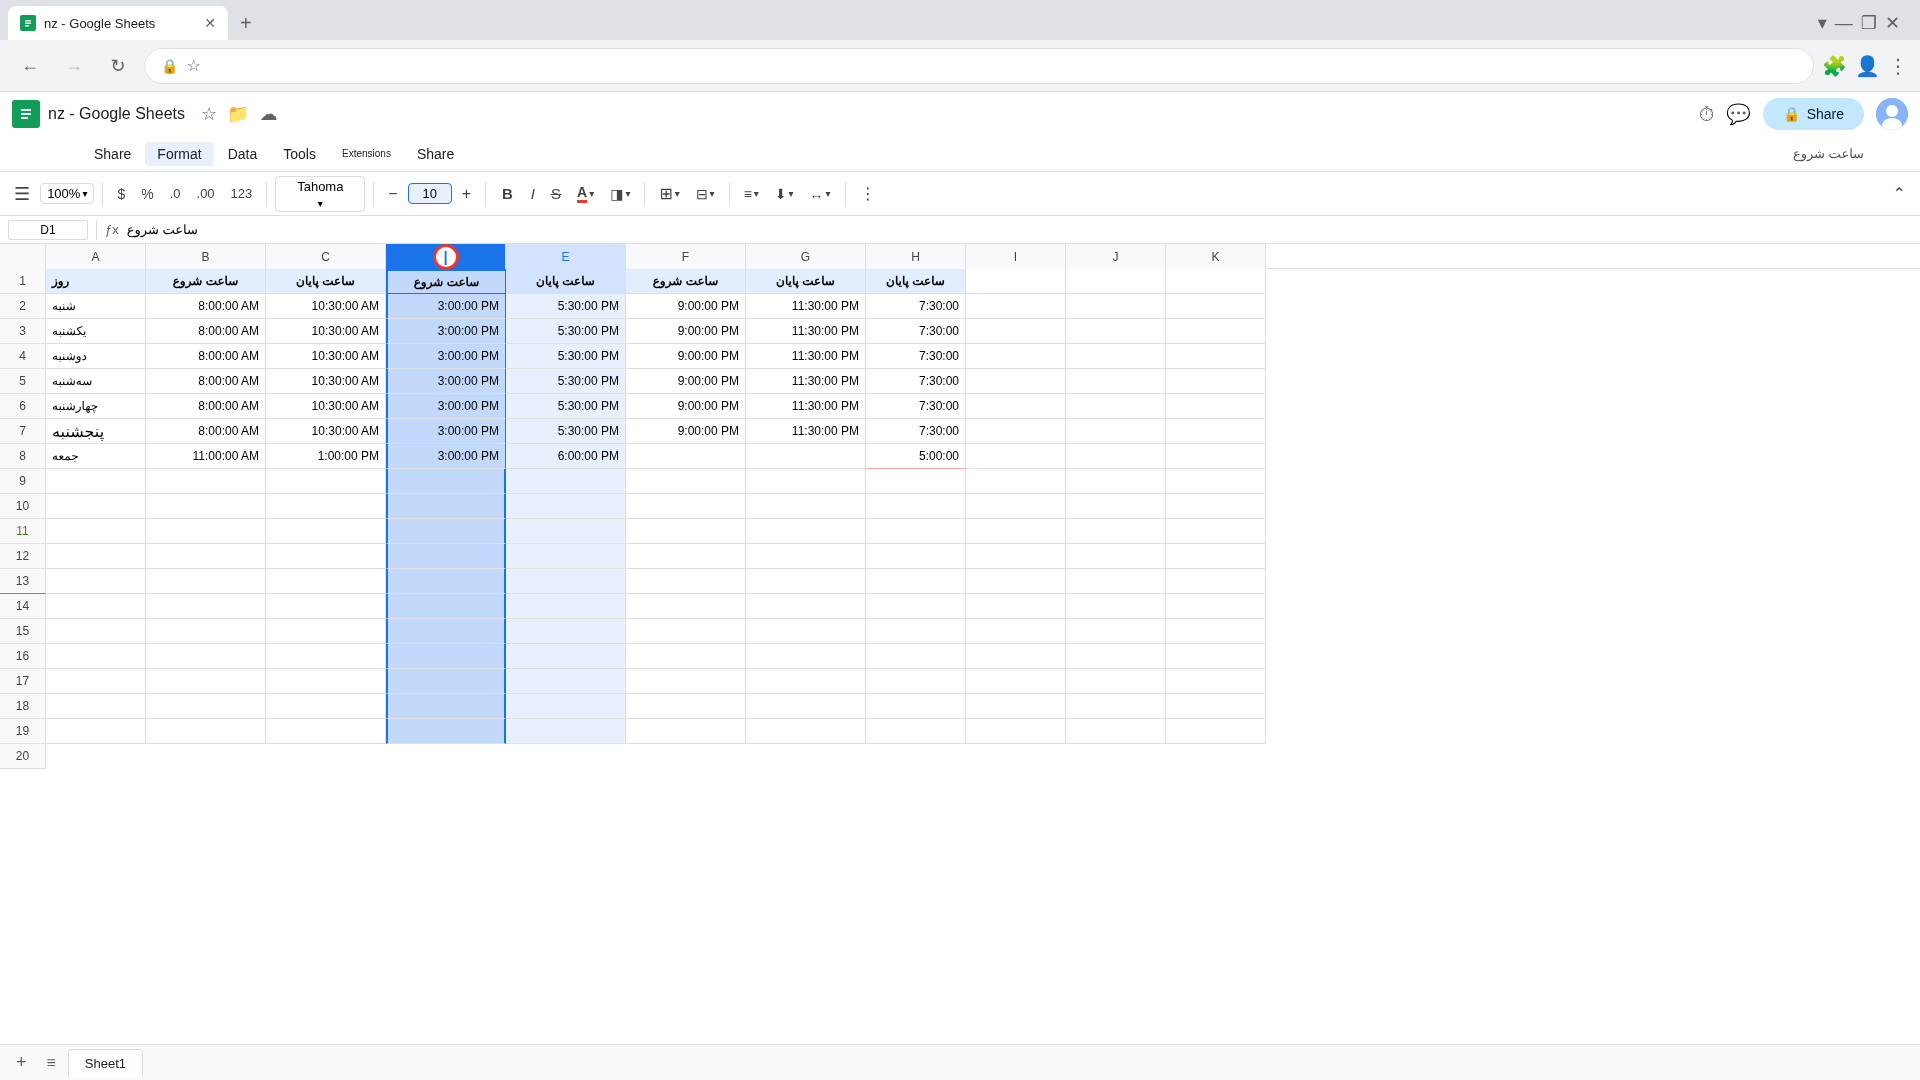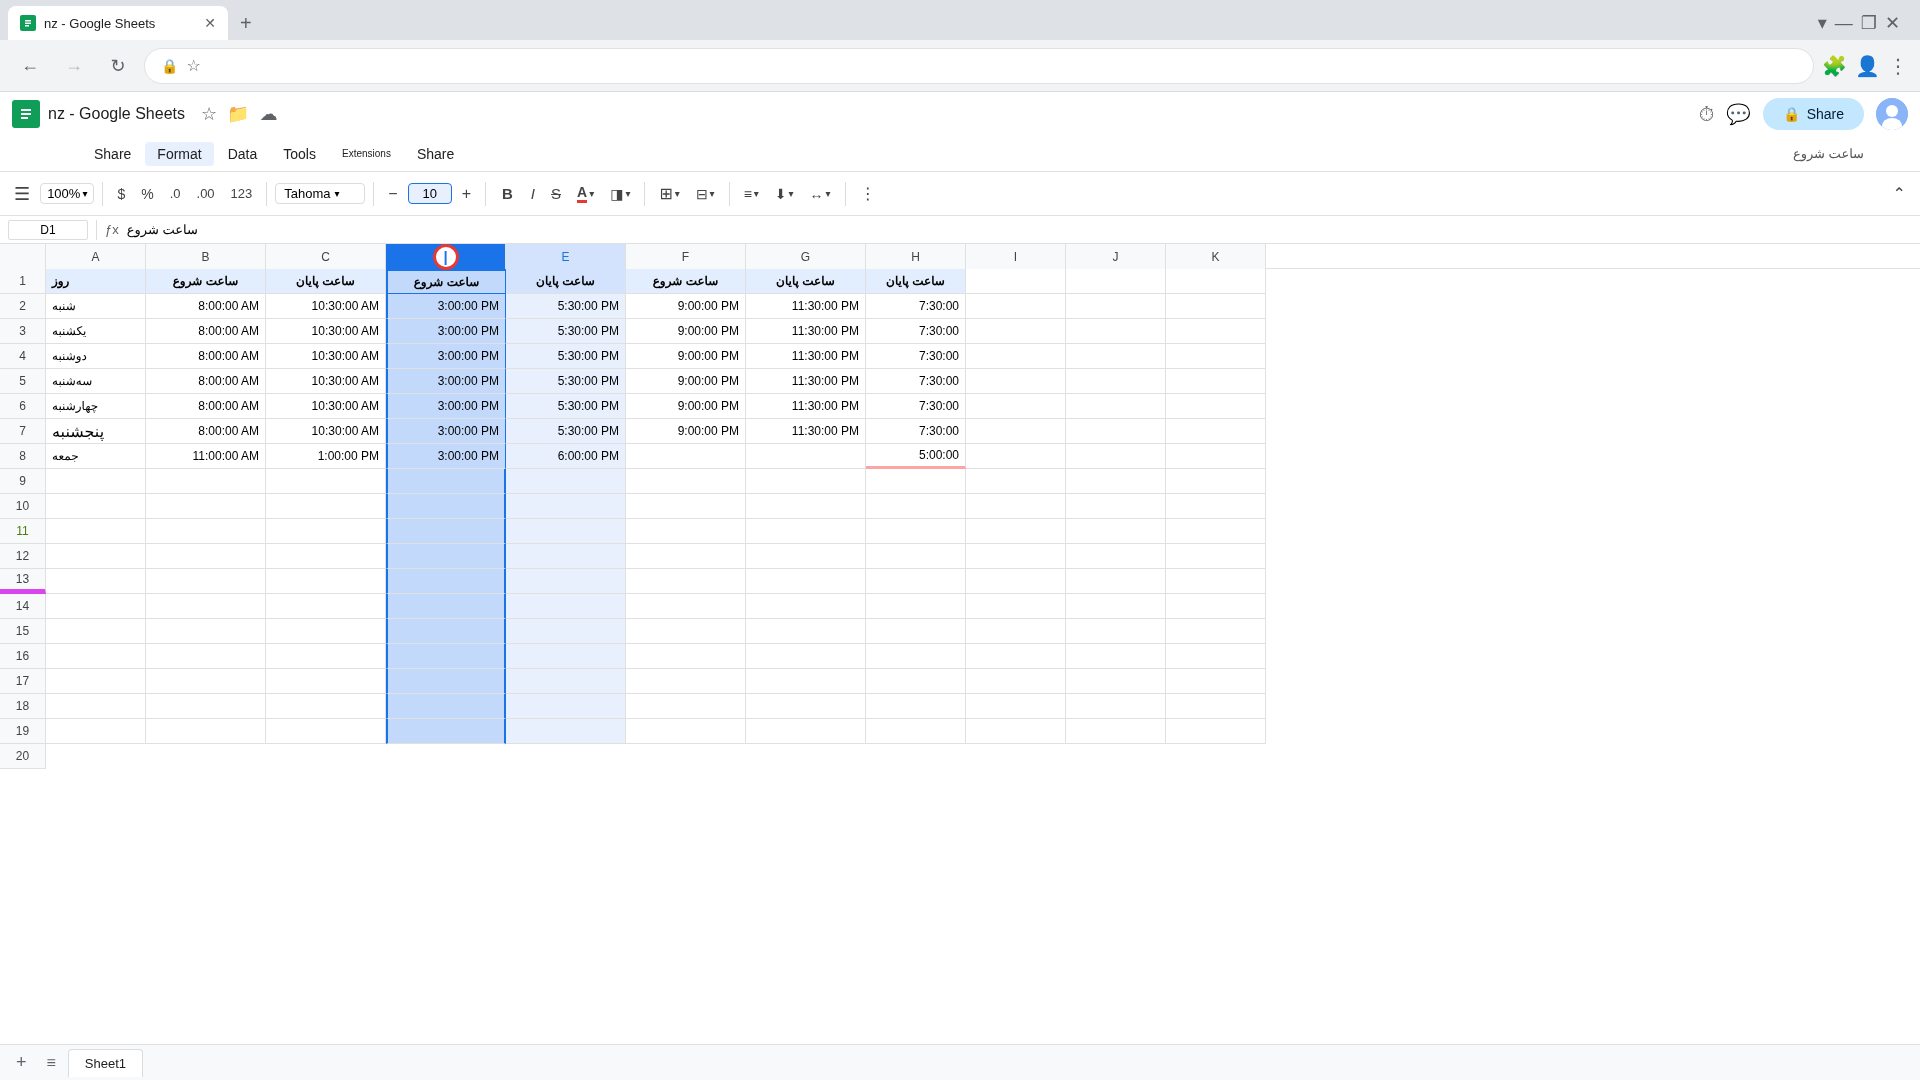--- a/index.html
+++ b/index.html
@@ -96,21 +96,21 @@
       <span>100%</span>
       <span style="font-size:10px;">▾</span>
     </div>
     <div style="width:1px;height:24px;background:#dadce0;margin:0 4px;"></div>
     <button style="background:none;border:none;cursor:pointer;padding:4px 6px;border-radius:4px;color:#444;font-size:14px;">$</button>
     <button style="background:none;border:none;cursor:pointer;padding:4px 6px;border-radius:4px;color:#444;font-size:14px;">%</button>
     <button style="background:none;border:none;cursor:pointer;padding:4px 6px;border-radius:4px;color:#444;font-size:13px;">.0</button>
     <button style="background:none;border:none;cursor:pointer;padding:4px 6px;border-radius:4px;color:#444;font-size:13px;">.00</button>
     <button style="background:none;border:none;cursor:pointer;padding:4px 6px;border-radius:4px;color:#444;font-size:13px;">123</button>
     <div style="width:1px;height:24px;background:#dadce0;margin:0 4px;"></div>
-    <div style="border:1px solid #dadce0;border-radius:4px;padding:2px 8px;font-size:13px;display:flex;align-items:center;gap:4px;cursor:pointer;min-width:90px;">
+    <div style="border:1px solid #dadce0;border-radius:4px;padding:2px 8px;font-size:13px;display:flex;align-items:center;gap:4px;cursor:pointer;min-width:90px;flex-direction:column;">
       <span>Tahoma</span>
       <span style="font-size:10px;">▾</span>
     </div>
     <div style="width:1px;height:24px;background:#dadce0;margin:0 4px;"></div>
     <button style="background:none;border:none;cursor:pointer;padding:4px 6px;border-radius:4px;color:#444;font-size:16px;">−</button>
     <div style="border:1px solid #1a73e8;border-radius:4px;padding:2px 6px;width:44px;text-align:center;font-size:13px;background:#e8f0fe;">
       <span>10</span>
     </div>
     <button style="background:none;border:none;cursor:pointer;padding:4px 6px;border-radius:4px;color:#444;font-size:16px;">+</button>
     <div style="width:1px;height:24px;background:#dadce0;margin:0 4px;"></div>
@@ -206,21 +206,21 @@
           <div style="display:flex;align-items:center;justify-content:center;height:25px;border-right:1px solid #e0e0e0;border-bottom:1px solid #e0e0e0;background:#f8f9fa;font-size:12px;color:#444;cursor:pointer;">3</div>
           <div style="display:flex;align-items:center;justify-content:center;height:25px;border-right:1px solid #e0e0e0;border-bottom:1px solid #e0e0e0;background:#f8f9fa;font-size:12px;color:#444;cursor:pointer;">4</div>
           <div style="display:flex;align-items:center;justify-content:center;height:25px;border-right:1px solid #e0e0e0;border-bottom:1px solid #e0e0e0;background:#f8f9fa;font-size:12px;color:#444;cursor:pointer;">5</div>
           <div style="display:flex;align-items:center;justify-content:center;height:25px;border-right:1px solid #e0e0e0;border-bottom:1px solid #e0e0e0;background:#f8f9fa;font-size:12px;color:#444;cursor:pointer;">6</div>
           <div style="display:flex;align-items:center;justify-content:center;height:25px;border-right:1px solid #e0e0e0;border-bottom:1px solid #e0e0e0;background:#f8f9fa;font-size:12px;color:#444;cursor:pointer;">7</div>
           <div style="display:flex;align-items:center;justify-content:center;height:25px;border-right:1px solid #e0e0e0;border-bottom:1px solid #e0e0e0;background:#f8f9fa;font-size:12px;color:#444;cursor:pointer;">8</div>
           <div style="display:flex;align-items:center;justify-content:center;height:25px;border-right:1px solid #e0e0e0;border-bottom:1px solid #e0e0e0;background:#f8f9fa;font-size:12px;color:#444;cursor:pointer;">9</div>
           <div style="display:flex;align-items:center;justify-content:center;height:25px;border-right:1px solid #e0e0e0;border-bottom:1px solid #e0e0e0;background:#f8f9fa;font-size:12px;color:#444;cursor:pointer;">10</div>
           <div style="display:flex;align-items:center;justify-content:center;height:25px;border-right:1px solid #e0e0e0;border-bottom:1px solid #e0e0e0;background:#f8f9fa;font-size:12px;color:#4d7c0f;cursor:pointer;">11</div>
           <div style="display:flex;align-items:center;justify-content:center;height:25px;border-right:1px solid #e0e0e0;border-bottom:1px solid #e0e0e0;background:#f8f9fa;font-size:12px;color:#444;cursor:pointer;">12</div>
-          <div style="display:flex;align-items:center;justify-content:center;height:25px;border-right:1px solid #e0e0e0;border-bottom:5px solid #d946ef;background:#f8f9fa;font-size:12px;color:#444;cursor:pointer;">13</div>
+          <div style="display:flex;align-items:center;justify-content:center;height:25px;border-right:1px solid #e0e0e0;border-bottom:1px solid #d946ef;background:#f8f9fa;font-size:12px;color:#444;cursor:pointer;">13</div>
           <div style="display:flex;align-items:center;justify-content:center;height:25px;border-right:1px solid #e0e0e0;border-bottom:1px solid #e0e0e0;background:#f8f9fa;font-size:12px;color:#444;cursor:pointer;">14</div>
           <div style="display:flex;align-items:center;justify-content:center;height:25px;border-right:1px solid #e0e0e0;border-bottom:1px solid #e0e0e0;background:#f8f9fa;font-size:12px;color:#444;cursor:pointer;">15</div>
           <div style="display:flex;align-items:center;justify-content:center;height:25px;border-right:1px solid #e0e0e0;border-bottom:1px solid #e0e0e0;background:#f8f9fa;font-size:12px;color:#444;cursor:pointer;">16</div>
           <div style="display:flex;align-items:center;justify-content:center;height:25px;border-right:1px solid #e0e0e0;border-bottom:1px solid #e0e0e0;background:#f8f9fa;font-size:12px;color:#444;cursor:pointer;">17</div>
           <div style="display:flex;align-items:center;justify-content:center;height:25px;border-right:1px solid #e0e0e0;border-bottom:1px solid #e0e0e0;background:#f8f9fa;font-size:12px;color:#444;cursor:pointer;">18</div>
           <div style="display:flex;align-items:center;justify-content:center;height:25px;border-right:1px solid #e0e0e0;border-bottom:1px solid #e0e0e0;background:#f8f9fa;font-size:12px;color:#444;cursor:pointer;">19</div>
           <div style="display:flex;align-items:center;justify-content:center;height:25px;border-right:1px solid #e0e0e0;border-bottom:1px solid #e0e0e0;background:#f8f9fa;font-size:12px;color:#444;cursor:pointer;">20</div>
         </div>
 
         <div style="flex:1;overflow:hidden;">
@@ -324,21 +324,21 @@
           </div>
 
           <div style="display:flex;height:25px;">
             <div style="width:100px;height:25px;border-right:1px solid #e0e0e0;border-bottom:1px solid #e0e0e0;padding:0 6px;font-size:12px;display:flex;align-items:center;justify-content:flex-end;direction:rtl;font-family:Tahoma,Arial,sans-serif;flex-shrink:0;">جمعه</div>
             <div style="width:120px;height:25px;border-right:1px solid #e0e0e0;border-bottom:1px solid #e0e0e0;padding:0 6px;font-size:12px;display:flex;align-items:center;justify-content:flex-end;flex-shrink:0;">11:00:00 AM</div>
             <div style="width:120px;height:25px;border-right:1px solid #e0e0e0;border-bottom:1px solid #e0e0e0;padding:0 6px;font-size:12px;display:flex;align-items:center;justify-content:flex-end;flex-shrink:0;">1:00:00 PM</div>
             <div style="width:120px;height:25px;border-right:1px solid #1a73e8;border-bottom:1px solid #e0e0e0;border-left:2px solid #1a73e8;padding:0 6px;font-size:12px;display:flex;align-items:center;justify-content:flex-end;background:#c2d9fc;flex-shrink:0;">3:00:00 PM</div>
             <div style="width:120px;height:25px;border-right:1px solid #e0e0e0;border-bottom:1px solid #e0e0e0;padding:0 6px;font-size:12px;display:flex;align-items:center;justify-content:flex-end;background:#e8f0fe;flex-shrink:0;">6:00:00 PM</div>
             <div style="width:120px;height:25px;border-right:1px solid #e0e0e0;border-bottom:1px solid #e0e0e0;flex-shrink:0;"></div>
             <div style="width:120px;height:25px;border-right:1px solid #e0e0e0;border-bottom:1px solid #e0e0e0;flex-shrink:0;"></div>
-            <div style="width:100px;height:25px;border-right:1px solid #e0e0e0;border-bottom:3px solid #fca5a5;padding:0 6px;font-size:12px;display:flex;align-items:center;justify-content:flex-end;flex-shrink:0;">5:00:00</div>
+            <div style="width:100px;height:25px;border-right:1px solid #e0e0e0;border-bottom:1px solid #fca5a5;padding:0 6px;font-size:12px;display:flex;align-items:center;justify-content:flex-end;flex-shrink:0;">5:00:00</div>
             <div style="width:100px;height:25px;border-right:1px solid #e0e0e0;border-bottom:1px solid #e0e0e0;flex-shrink:0;"></div>
             <div style="width:100px;height:25px;border-right:1px solid #e0e0e0;border-bottom:1px solid #e0e0e0;flex-shrink:0;"></div>
             <div style="width:100px;height:25px;border-right:1px solid #e0e0e0;border-bottom:1px solid #e0e0e0;flex-shrink:0;"></div>
           </div>
 
 
           <div id="empty-rows">
               <div style="display: flex; height: 25px;">
                 <div style="width: 100px; height: 25px; border-right: 1px solid rgb(224, 224, 224); border-bottom: 1px solid rgb(224, 224, 224); background: rgb(255, 255, 255); flex-shrink: 0;"></div>
                 <div style="width: 120px; height: 25px; border-right: 1px solid rgb(224, 224, 224); border-bottom: 1px solid rgb(224, 224, 224); background: rgb(255, 255, 255); flex-shrink: 0;"></div>

